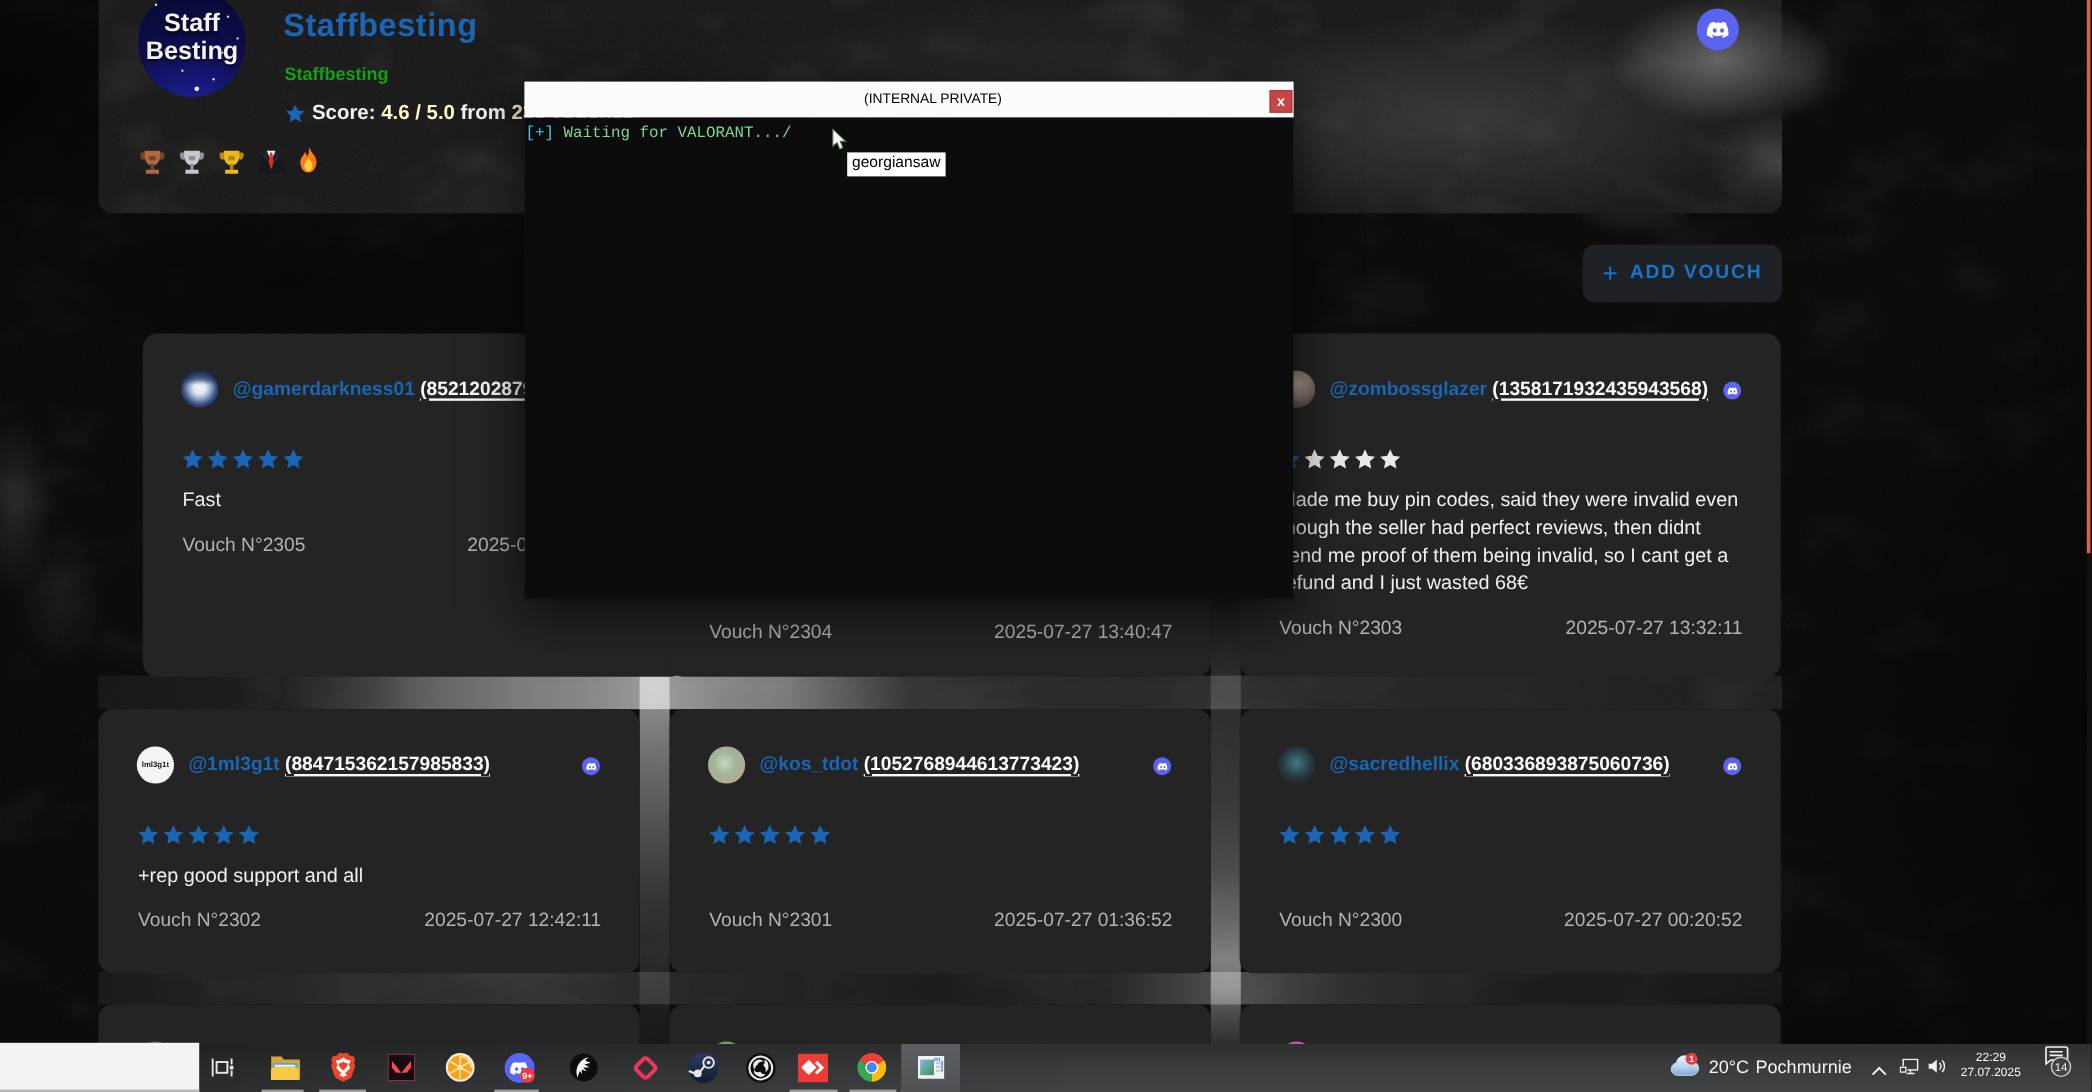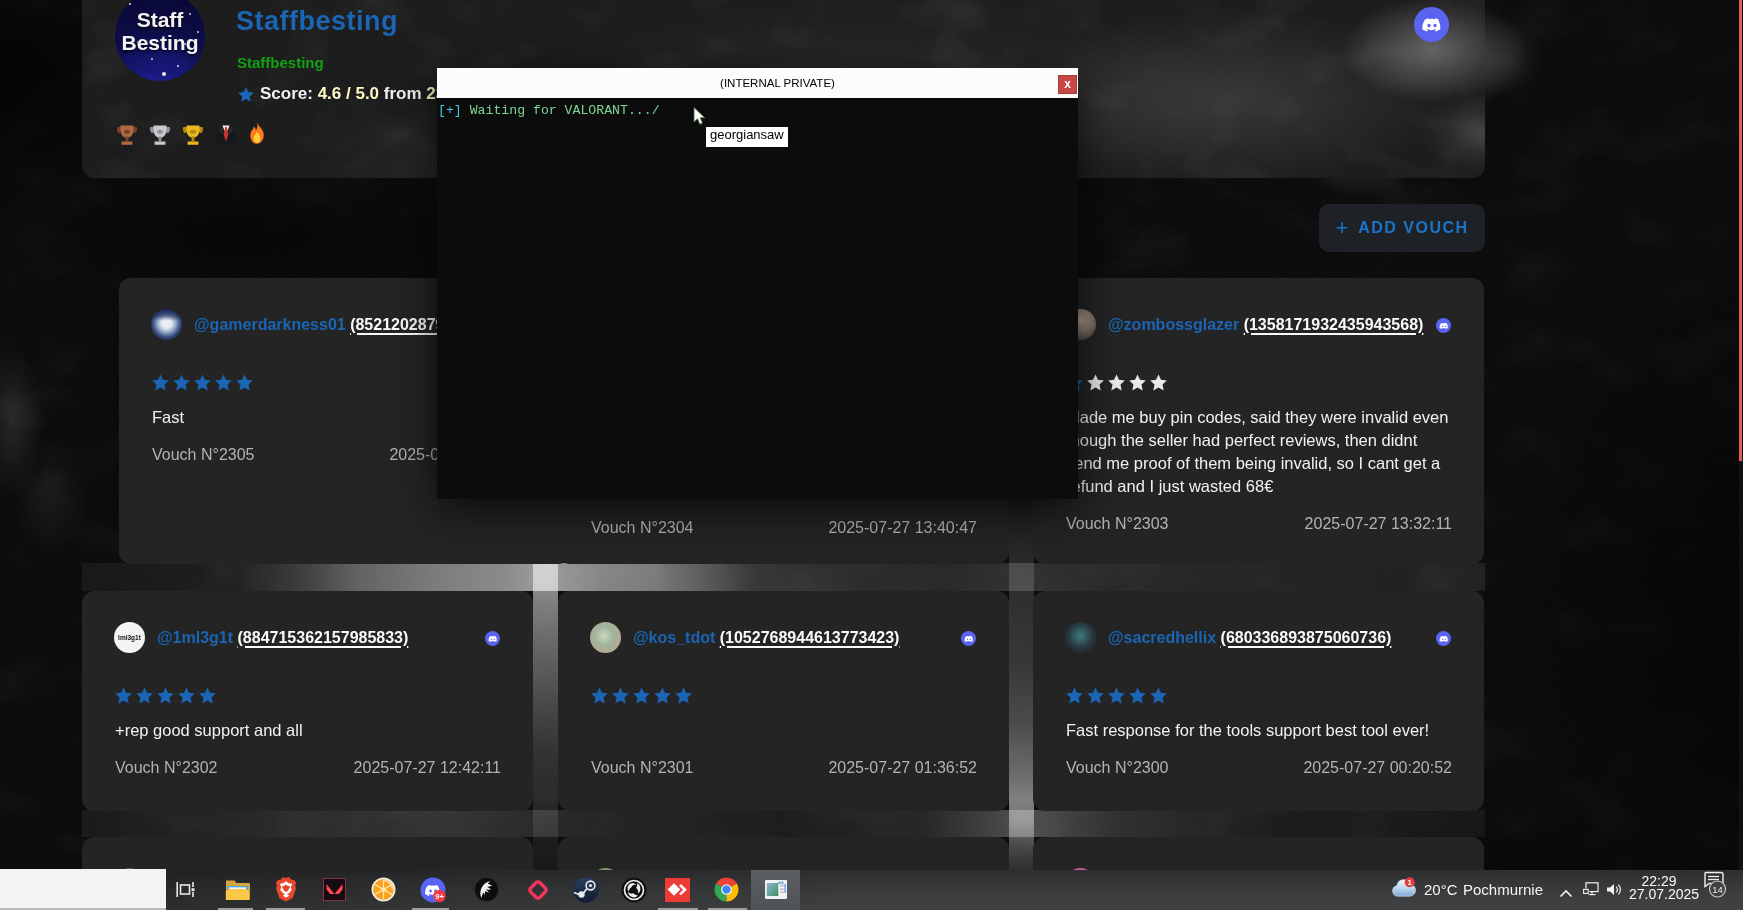--- a/index.html
+++ b/index.html
@@ -66,21 +66,21 @@
   #sbthumb { position:absolute; right:1px; top:0; width:3px; height:461px; background:#df604e; }
   
   #taskbar { position:absolute; left:0; top:870px; width:1743px; height:40px;
     background:linear-gradient(180deg,#2e2f31 0%,#3a3c3e 55%,#404244 100%); }
   #tbdark { position:absolute; left:0; top:0; width:900px; height:40px;
     background:linear-gradient(90deg, rgba(10,10,12,.45), rgba(10,10,12,0)); }
   #search { position:absolute; left:0; top:-1px; width:166px; height:41px; background:#f3f3f3; border-bottom:2px solid #b9b9b9; }
   .tline { position:absolute; top:37.5px; height:2.5px; background:#9d9d9d; }
   #mtvbtn { position:absolute; left:751px; top:0; width:49px; height:40px; background:linear-gradient(180deg,#5b5e62,#4f5255); }
   #tray { position:absolute; top:0; height:40px; color:#f2f2f2; }
-  #clock { position:absolute; left:1629px; top:5px; width:60px; text-align:center; font-size:14px; line-height:13px; color:#fafafa; }
+  #clock { position:absolute; left:1629px; top:5px; width:60px; text-align:center; font-size:10px; line-height:13px; color:#fafafa; }
 </style>
 </head>
 <body>
 <div id="bg"></div>
 <div class="band" style="left:533px; top:281px; width:25px; height:589px; background:linear-gradient(180deg,
   rgba(255,255,255,.02) 0%, rgba(255,255,255,.04) 24%, rgba(255,255,255,.14) 30%, rgba(255,255,255,.30) 37%,
   rgba(255,255,255,.46) 44%, rgba(255,255,255,.55) 48%, rgba(255,255,255,.50) 53%, rgba(255,255,255,.42) 58%,
   rgba(255,255,255,.36) 63%, rgba(255,255,255,.26) 71%, rgba(255,255,255,.16) 80%, rgba(255,255,255,.11) 90%,
   rgba(255,255,255,.07) 95%, rgba(255,255,255,.05) 100%);"></div>
 <div class="band" style="left:1009px; top:281px; width:25px; height:589px; background:linear-gradient(180deg,
@@ -358,21 +358,20 @@
         <svg width="17" height="17" viewBox="0 0 20 19">
           <polygon points="10,0 12.9,6.4 19.8,7.2 14.7,11.9 16.1,18.8 10,15.3 3.9,18.8 5.3,11.9 0.2,7.2 7.1,6.4" fill="#1a65b4"></polygon>
         </svg>
         <svg width="17" height="17" viewBox="0 0 20 19">
           <polygon points="10,0 12.9,6.4 19.8,7.2 14.7,11.9 16.1,18.8 10,15.3 3.9,18.8 5.3,11.9 0.2,7.2 7.1,6.4" fill="#1a65b4"></polygon>
         </svg>
         <svg width="17" height="17" viewBox="0 0 20 19">
           <polygon points="10,0 12.9,6.4 19.8,7.2 14.7,11.9 16.1,18.8 10,15.3 3.9,18.8 5.3,11.9 0.2,7.2 7.1,6.4" fill="#1a65b4"></polygon>
         </svg>
       </div>
-      <div class="crev">Fast response for the tools support best tool ever!</div>
       <div class="cfoot" style="top:168px">
         <span>Vouch N°2300</span>
         <span>2025-07-27 00:20:52</span>
       </div>
     </div>
     <div class="card" style="left:82px; top:837px; height:200px;">
       <div class="chead">
         <div class="cava" style="background:#5a5a5a"></div>
       </div>
     </div>

